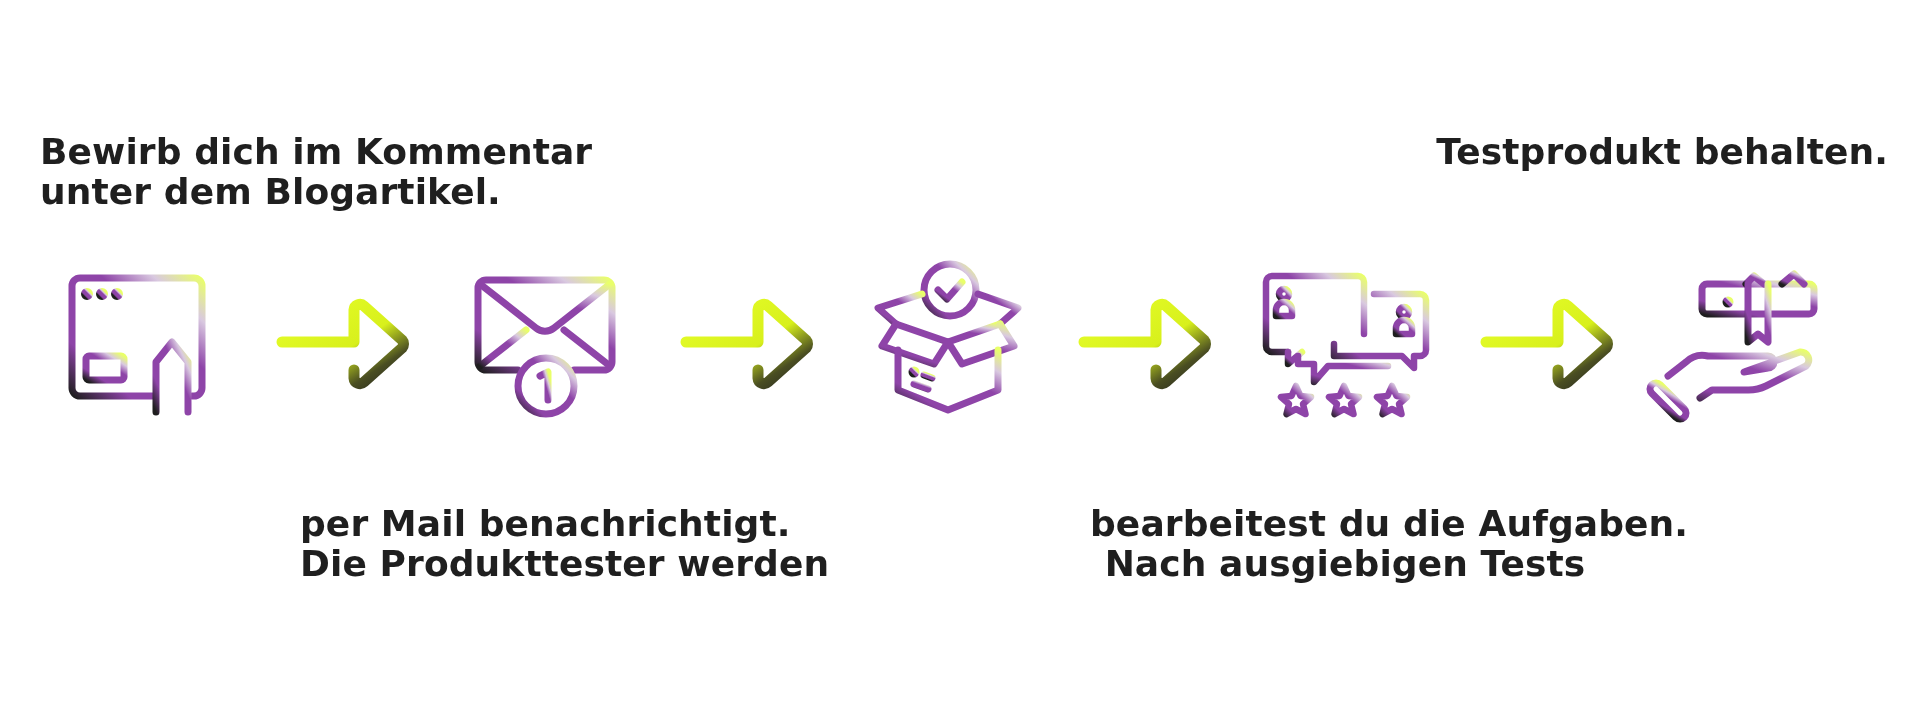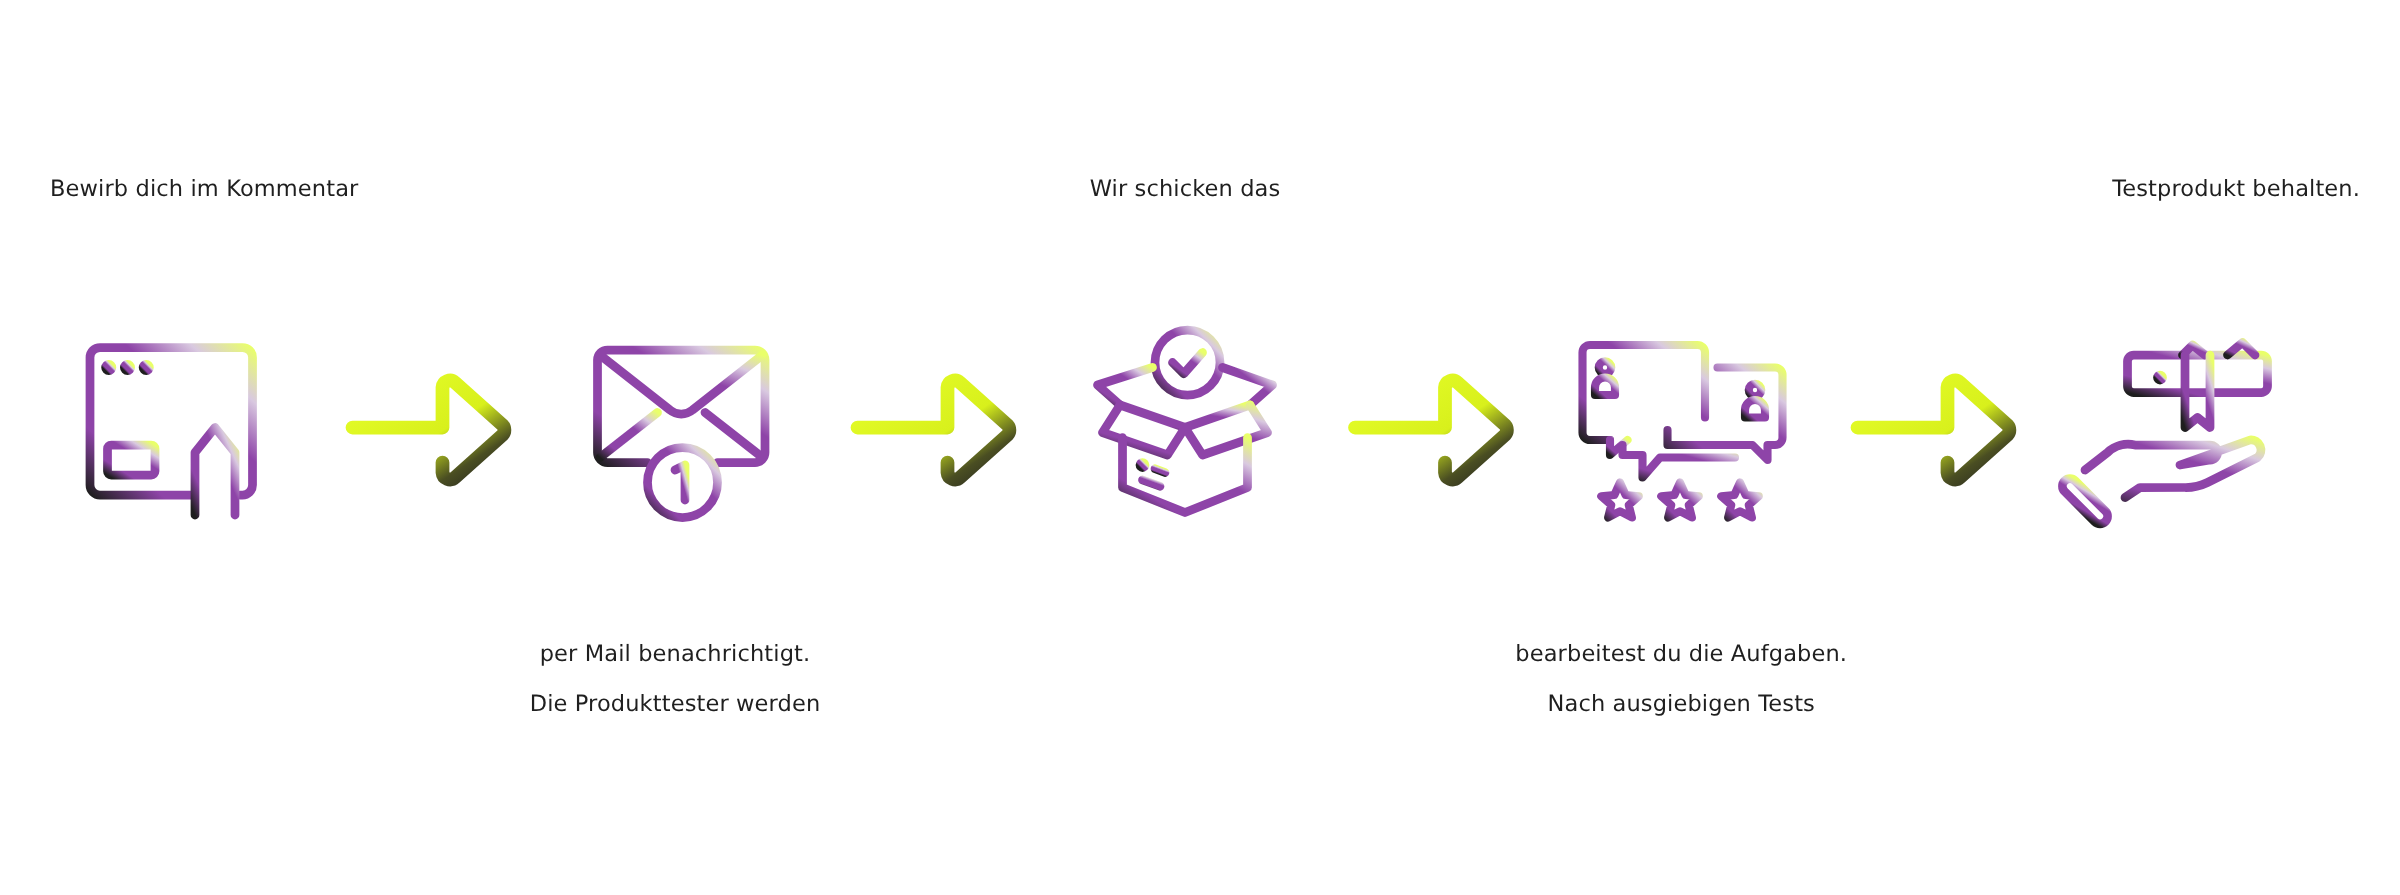--- a/index.html
+++ b/index.html
@@ -1,18 +1,18 @@
 <!DOCTYPE html>
 <html><head>
 <meta charset="utf-8">
 <style>
   html, body { margin: 0; padding: 0; background: #ffffff; }
   body { width: 1920px; height: 716px; position: relative; overflow: hidden;
          font-family: "DejaVu Sans", "Liberation Sans", sans-serif; color: #1f1f1f; }
-  .txt { position: absolute; font-size: 18px; line-height: 40px; letter-spacing: 0.1px; white-space: nowrap; }
+  .txt { position: absolute; font-size: 36px; line-height: 40px; letter-spacing: 0.1px; white-space: nowrap; font-weight: bold; }
   .txt div { display: block; }
   .left { text-align: left; }
   .center { text-align: center; }
   .right { text-align: right; }
   .icon { position: absolute; }
   .arrow { position: absolute; }
   svg { display: block; overflow: visible; }
 </style>
 </head>
 <body>
@@ -30,29 +30,29 @@
       <stop offset="0" stop-color="#e6ff2a"></stop>
       <stop offset="0.55" stop-color="#d8f01c"></stop>
       <stop offset="0.8" stop-color="#4a4e22"></stop>
       <stop offset="1" stop-color="#232320"></stop>
     </linearGradient>
   </defs>
 </svg>
 
 <div class="txt left" style="left:40px; top:132px;">
   <div>Bewirb dich im Kommentar</div>
+  <div>unter dem Blogartikel.</div>
 </div>
 
 <div class="txt center" style="left:300px; width:480px; top:504px;">
   <div>per Mail benachrichtigt.</div>
   <div>Die Produkttester werden</div>
 </div>
 
 <div class="txt center" style="left:748px; width:400px; top:132px;">
-  <div>Wir schicken das</div>
 </div>
 
 <div class="txt center" style="left:1090px; width:510px; top:504px;">
   <div>bearbeitest du die Aufgaben.</div>
   <div>Nach ausgiebigen Tests</div>
 </div>
 
 <div class="txt right" style="right:32px; top:132px;">
   <div>Testprodukt behalten.</div>
 </div>

